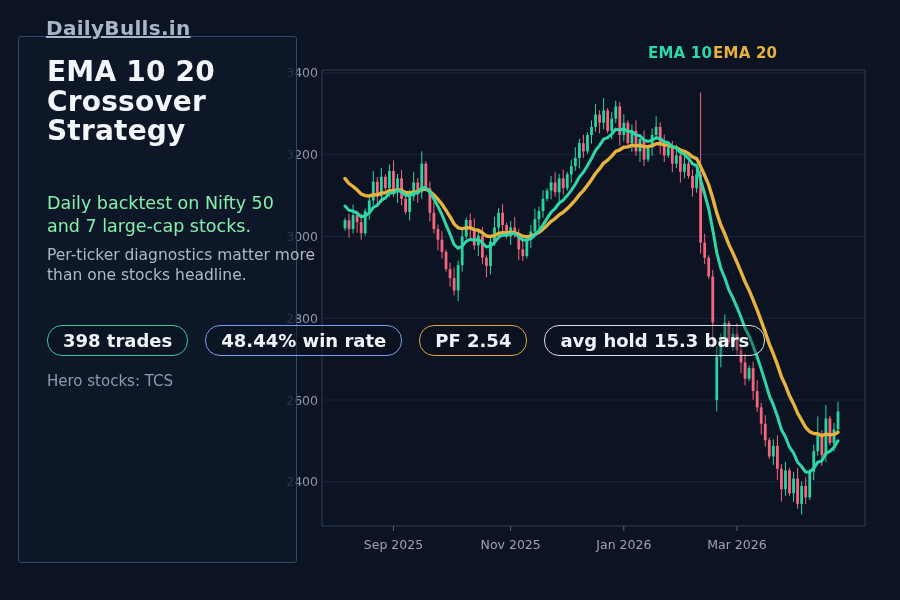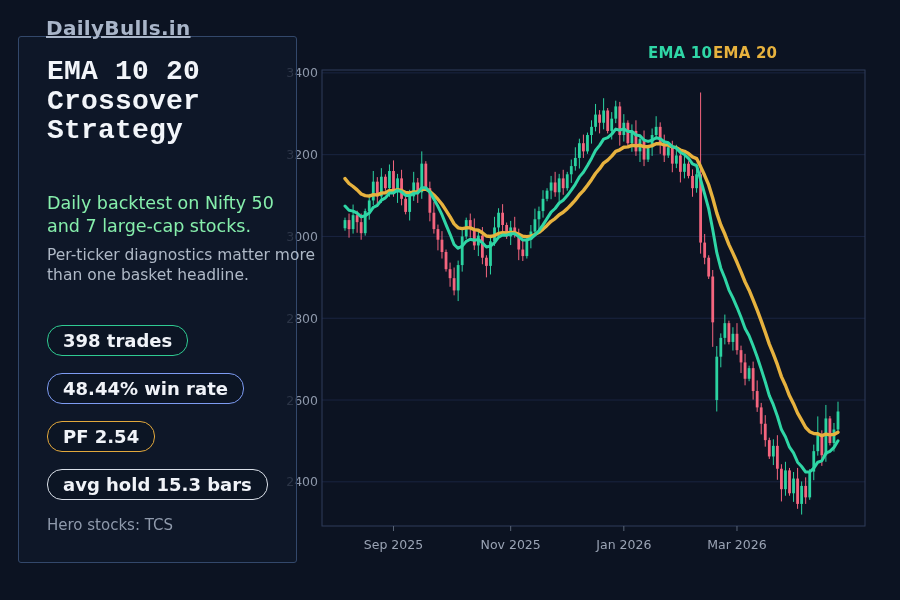--- a/index.html
+++ b/index.html
@@ -19,31 +19,31 @@
     font-size:20px;font-weight:800;color:#a9b5c9;letter-spacing:.3px;text-decoration:underline;
   }
   .panel{
     position:absolute;left:18px;top:36px;width:279px;height:527px;z-index:3;
     background:rgba(16,24,42,.78);
     border:1px solid #33486b;border-radius:3px;
     box-sizing:border-box;padding:0 0 0 28px;
   }
   .panel h1{
     margin:20px 0 0;width:230px;
-    font-size:28px;line-height:1.06;font-weight:800;color:#f2f5fa;letter-spacing:.2px;font-family:Liberation Mono, monospace;
+    font-size:28px;line-height:1.06;font-weight:800;color:#f2f5fa;letter-spacing:.2px;
   }
   .panel .sub1{
     margin:46px 0 0;width:228px;
     font-size:17.5px;line-height:1.33;color:#86efac;
   }
   .panel .sub2{
     margin:6px 0 0;width:302px;
     font-size:15.5px;line-height:1.33;color:#aeb8c6;
   }
-  .badges{margin-top:39px;display:flex;flex-direction:column;align-items:flex-start;gap:17px;}
+  .badges{margin-top:39px;display:flex;flex-direction:row;align-items:flex-start;gap:17px;}
   .badge{
     border:1.6px solid #ccc;border-radius:15px;
     padding:4px 15px;
     font-size:18px;font-weight:700;color:#f0f3f8;
     background:rgba(10,16,30,.35);
     white-space:nowrap;
   }
   .hero-note{margin:16px 0 0;font-size:15px;color:#8f9aac;}
 </style>
 </head>
@@ -332,21 +332,21 @@
 <div class="legend">
   <span style="color: rgb(47, 214, 166);">EMA 10</span>
   <span style="color: rgb(231, 178, 62);">EMA 20</span>
 </div>
 
 <div class="logo">DailyBulls.in</div>
 
 <section class="panel">
   <h1>EMA 10 20 Crossover Strategy</h1>
   <p class="sub1">Daily backtest on Nifty 50 and 7 large-cap stocks.</p>
-  <p class="sub2">Per-ticker diagnostics matter more than one basket headline.</p>
+  <p class="sub2">Per-ticker diagnostics matter more than one stocks headline.</p>
   <div class="badges">
     <div class="badge" style="border-color: rgb(47, 203, 146);">398 trades</div>
     <div class="badge" style="border-color: rgb(125, 155, 242);">48.44% win rate</div>
     <div class="badge" style="border-color: rgb(226, 168, 60);">PF 2.54</div>
     <div class="badge" style="border-color: rgb(217, 223, 232);">avg hold 15.3 bars</div>
   </div>
   <p class="hero-note">Hero stocks: TCS</p>
 </section>
 
 </body></html>

